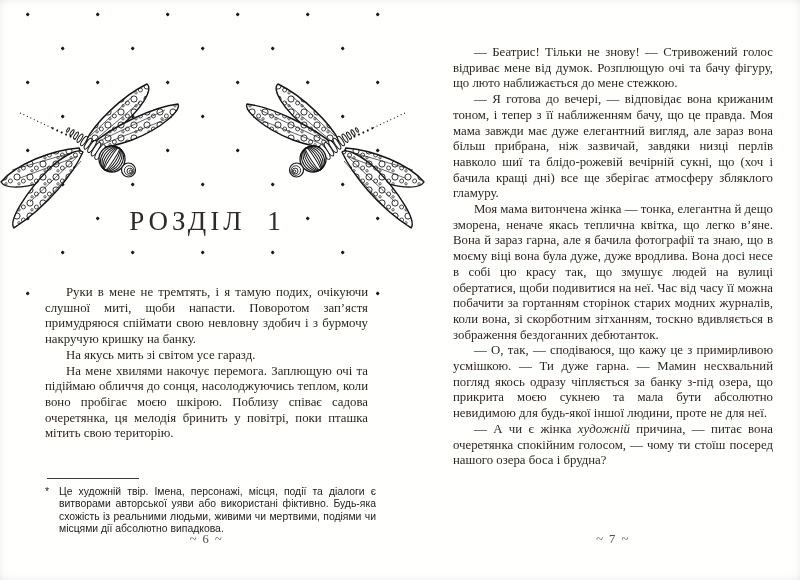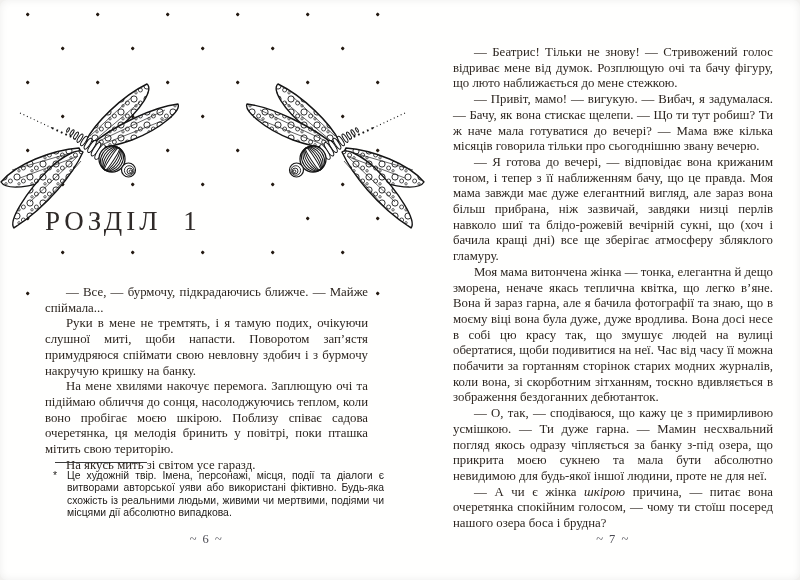--- a/index.html
+++ b/index.html
@@ -22,34 +22,34 @@
   .dot{
     position:absolute;width:3.4px;height:3.4px;border-radius:0.9px;
     transform:rotate(45deg);
   }
 
   
   .decor-svg{position:absolute;left:0;top:82px;width:430px;height:170px;pointer-events:none;}
 
   .chapter-title{
     position:absolute;left:45px;top:206px;width:324px;margin:0;
-    text-align:left;font-size:27px;font-weight:400;
+    text-align:center;font-size:27px;font-weight:400;
     letter-spacing:4px;word-spacing:11px;color:#2f2a28;
   }
 
   .body-text{position:absolute;text-align:justify;font-size:12.8px;line-height:15.7px;}
   .body-text p{margin:0;text-indent:21px;}
   .left-text{left:45px;top:285px;width:323px;}
   .right-text{left:23px;top:45px;width:320px;}
   em{font-style:italic;}
 
   .footnote{
-    position:absolute;left:45px;top:462px;width:331px;
+    position:absolute;left:45px;top:478px;width:331px;
     font-family:"Liberation Sans","DejaVu Sans",sans-serif;
-    font-size:10.4px;line-height:12.4px;color:#24211e;text-align:justify;margin-left:8px;
+    font-size:10.4px;line-height:12.4px;color:#24211e;text-align:justify;
   }
   .footnote-rule{width:92px;border-top:1.5px solid #3c3c3c;margin:0 0 7px 2px;}
   .footnote-body{padding-left:14px;}
   .fn-marker{display:inline-block;width:8px;margin-left:-14px;padding-right:6px;text-indent:0;}
 
   .page-num{
     position:absolute;bottom:33px;text-align:center;
     font-size:12.5px;letter-spacing:1.5px;color:#4a4a52;
   }
   .page-num-left{left:45px;width:323px;}
@@ -167,42 +167,40 @@
           </g>
         </g>
       </defs>
       <use href="#dragonfly"></use>
       <use href="#dragonfly" transform="translate(425,0) scale(-1,1)"></use>
     </svg>
 
     <h1 class="chapter-title">РОЗДІЛ 1</h1>
 
     <div class="body-text left-text">
-        <p><span>— Все, — бурмочу, підкрадаючись ближче. — Майже спіймала...</span></p>
         <p><span>Руки в мене не тремтять, і я тамую подих, очікуючи слушної миті, щоби напасти. Поворотом зап’ястя примудряюся спіймати свою невловну здобич і з бурмочу накручую кришку на банку.</span></p>
+        <p><span>На якусь мить зі світом усе гаразд.</span></p>
         <p><span>На мене хвилями накочує перемога. Заплющую очі та підіймаю обличчя до сонця, насолоджуючись теплом, коли воно пробігає моєю шкірою. Поблизу співає садова очеретянка, ця мелодія бринить у повітрі, поки пташка мітить свою територію.</span></p>
-        <p><span>На якусь мить зі світом усе гаразд.</span></p>
       </div>
 
     <div class="footnote">
       <div class="footnote-rule"></div>
       <div class="footnote-body">
         <span class="fn-marker">*</span><span>Це художній твір. Імена, персонажі, місця, події та діалоги є витворами авторської уяви або використані фіктивно. Будь-яка схожість із реальними людьми, живими чи мертвими, подіями чи місцями дії абсолютно випадкова.</span>
       </div>
     </div>
 
     <div class="page-num page-num-left">~ 6 ~</div>
   </div>
 
   <div class="page page-right">
     <div class="body-text right-text">
         <p><span>— Беатрис! Тільки не знову! — Стривожений голос відриває мене від думок. Розплющую очі та бачу фігуру, що люто наближається до мене стежкою.</span></p>
-        <p><span>— Привіт, мамо! — вигукую. — Вибач, я задумалася. — Бачу, як вона стискає щелепи. — Що ти тут робиш? Ти ж наче мала готуватися до вечері? — Мама вже кілька місяців говорила тільки про сьогоднішню звану вечерю.</span></p>
         <p><span>— Я готова до вечері, — відповідає вона крижаним тоном, і тепер з її наближенням бачу, що це правда. Моя мама завжди має дуже елегантний вигляд, але зараз вона більш прибрана, ніж зазвичай, завдяки низці перлів навколо шиї та блідо-рожевій вечірній сукні, що (хоч і бачила кращі дні) все ще зберігає атмосферу збляклого гламуру.</span></p>
         <p><span>Моя мама витончена жінка — тонка, елегантна й дещо зморена, неначе якась теплична квітка, що легко в’яне. Вона й зараз гарна, але я бачила фотографії та знаю, що в моєму віці вона була дуже, дуже вродлива. Вона досі несе в собі цю красу так, що змушує людей на вулиці обертатися, щоби подивитися на неї. Час від часу її можна побачити за гортанням сторінок старих модних журналів, коли вона, зі скорботним зітханням, тоскно вдивляється в зображення бездоганних дебютанток.</span></p>
         <p><span>— О, так, — сподіваюся, що кажу це з примирливою усмішкою. — Ти дуже гарна. — Мамин несхвальний погляд якось одразу чіпляється за банку з-під озера, що прикрита моєю сукнею та мала бути абсолютно невидимою для будь-якої іншої людини, проте не для неї.</span></p>
-        <p><span>— А чи є жінка </span><em>шкірою</em><span> причина, — питає вона очеретянка спокійним голосом, — чому ти стоїш посеред нашого озера боса і брудна?</span></p>
+        <p><span>— А чи є жінка </span><em>художній</em><span> причина, — питає вона очеретянка спокійним голосом, — чому ти стоїш посеред нашого озера боса і брудна?</span></p>
       </div>
 
     <div class="page-num page-num-right">~ 7 ~</div>
   </div>
 
 </div>
 
 </body></html>

